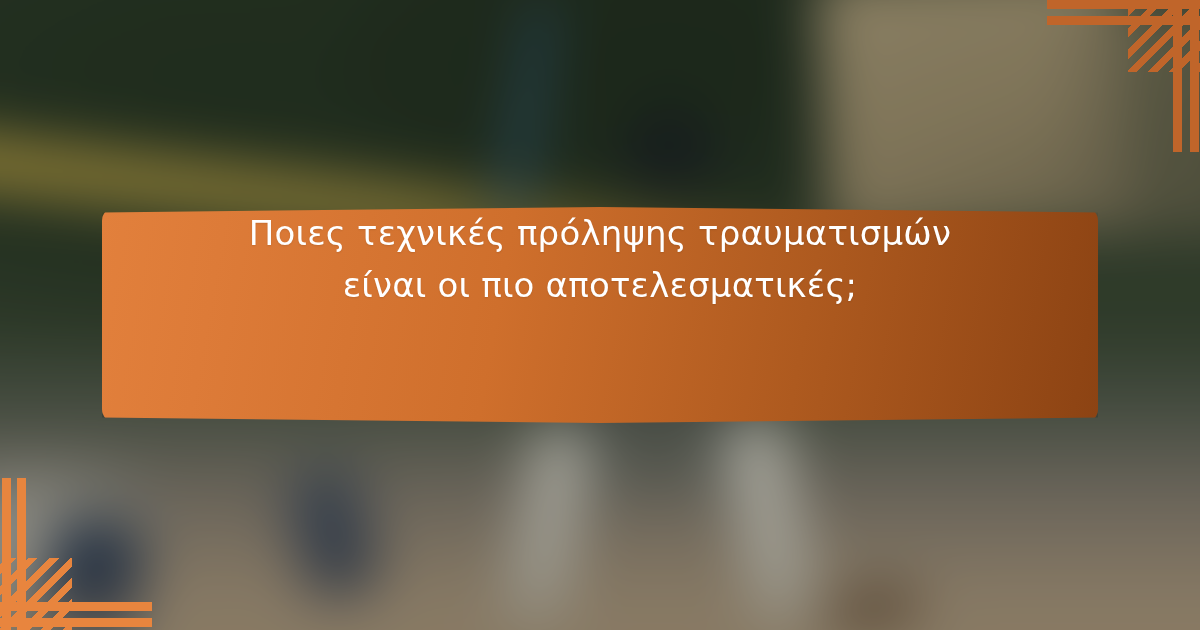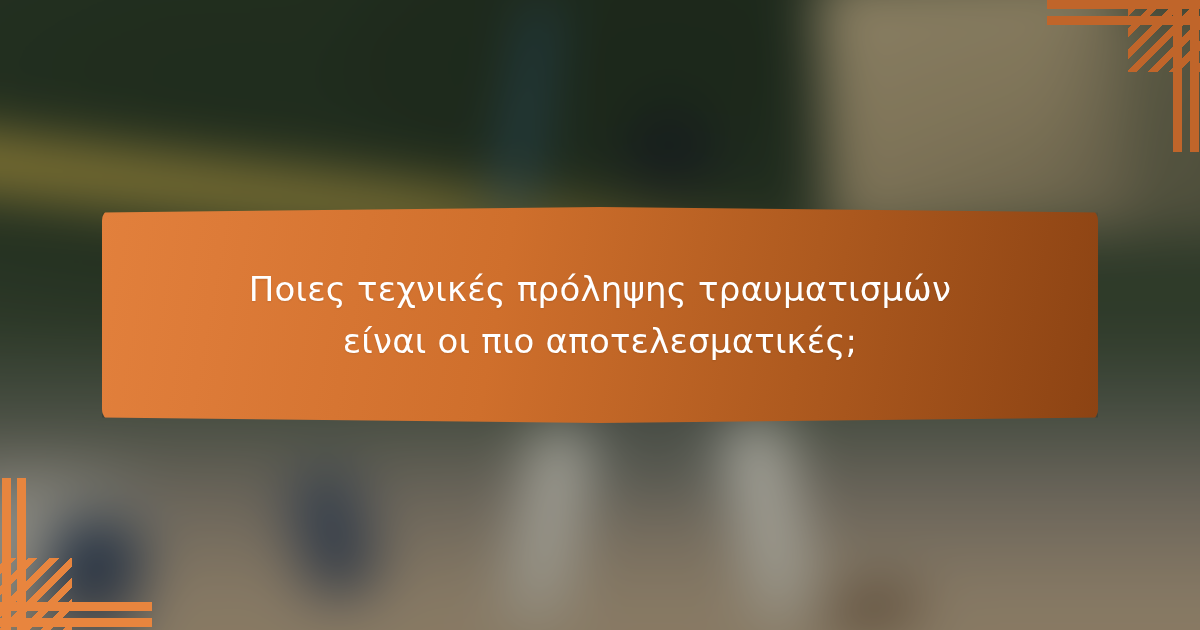--- a/index.html
+++ b/index.html
@@ -149,21 +149,21 @@
     left: 102px;
     top: 207px;
     width: 996px;
     height: 216px;
     border-radius: 14px;
     background: linear-gradient(100deg, #e2803c 0%, #dd7b38 12%, #cf6f2c 40%, #ae5a1f 70%, #8c4313 100%);
     box-shadow: 0 10px 26px rgba(0,0,0,0.35);
     -webkit-clip-path: polygon(0% 2.5%, 50% 0%, 100% 2.5%, 100% 97.5%, 50% 100%, 0% 97.5%);
     clip-path: polygon(0% 2.5%, 50% 0%, 100% 2.5%, 100% 97.5%, 50% 100%, 0% 97.5%);
     display: flex;
-    align-items: center;
+    align-items: flex-start;
     justify-content: center;
   }
   .banner-text {
     color: #ffffff;
     font-size: 34px;
     line-height: 52px;
     text-align: center;
     letter-spacing: 0.2px;
     white-space: pre-line;
     padding: 0 40px;

